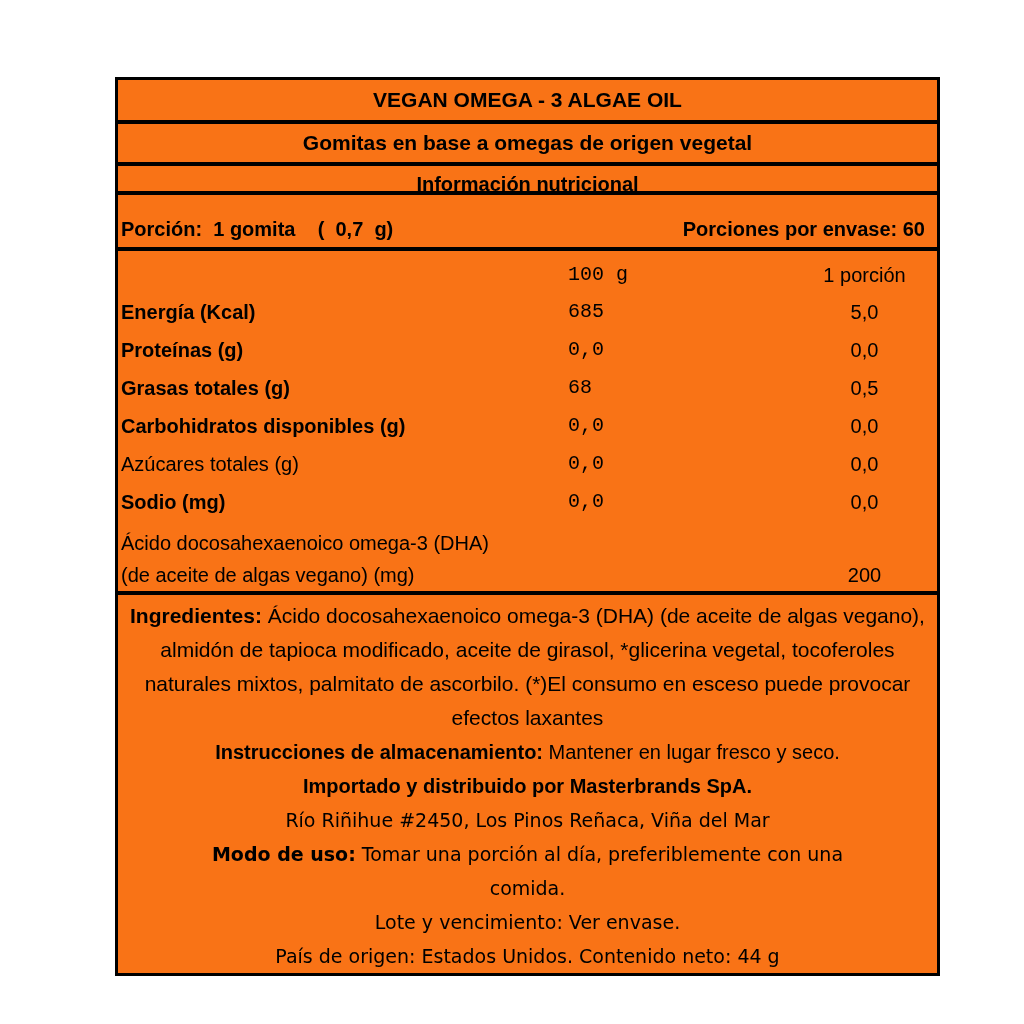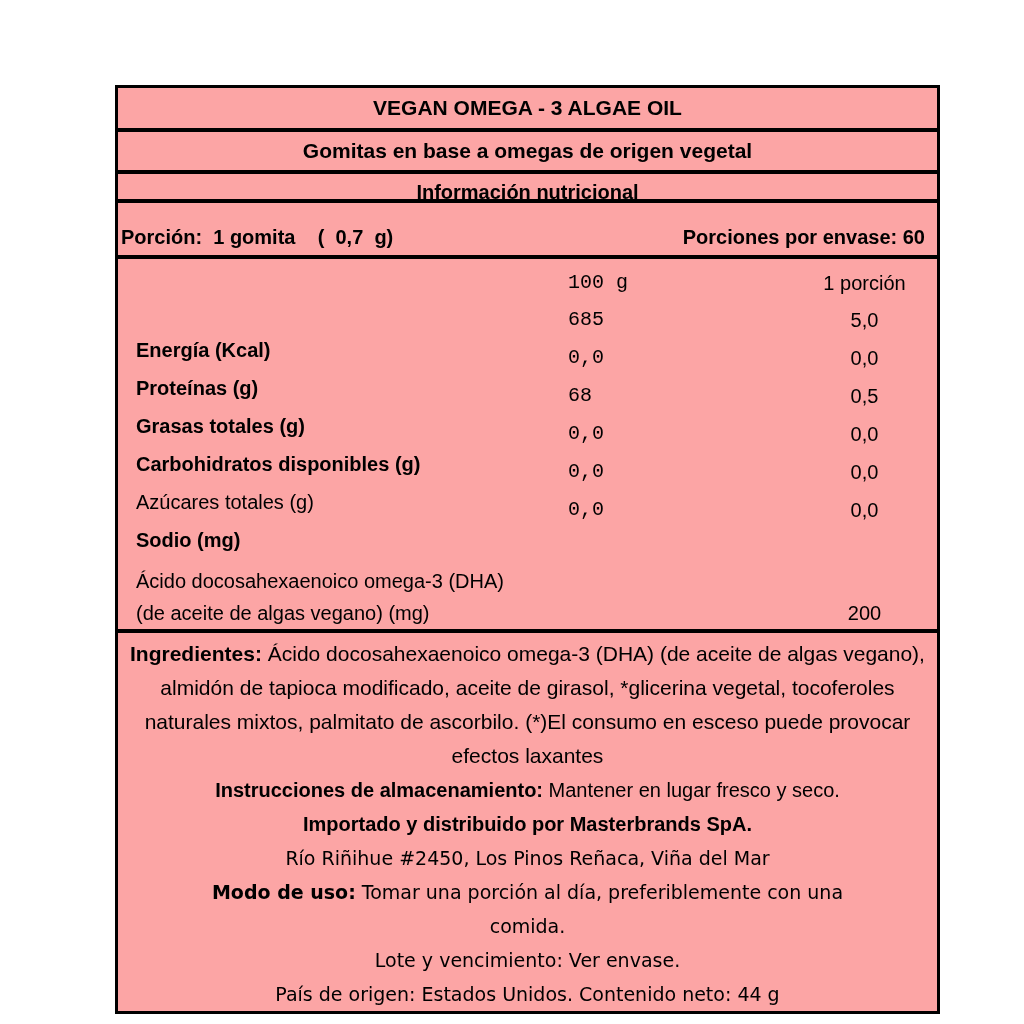--- a/index.html
+++ b/index.html
@@ -14,24 +14,24 @@
   .page {
     position: relative;
     width: 1024px;
     height: 1024px;
     background: #ffffff;
     overflow: hidden;
   }
   .label-box {
     position: absolute;
     left: 115px;
-    top: 85px;
+    top: 77px;
     width: 819px;
     border: 3px solid #000000;
-    background: #fca5a5;
+    background: #f97316;
   }
   .divider {
     height: 4px;
     background: #000000;
   }
   .hrow {
     text-align: center;
     font-weight: bold;
   }
   .title-row   { height: 40px; line-height: 40px; font-size: 21px; }
@@ -49,22 +49,21 @@
   }
   .ntable {
     padding-top: 6px;
     font-size: 20px;
   }
   .trow {
     display: flex;
   }
   .trow .name {
     flex: 1;
-    padding-left: 18px;
-    margin-top: 30px;
+    padding-left: 3px;
   }
   .trow { height: 38px; line-height: 38px; }
   .trow.thead { height: 36px; line-height: 36px; font-weight: normal; }
   .trow.bold .name { font-weight: bold; }
   .trow .c2 {
     width: 160px;
     margin-right: 64px;
     text-align: left;
     font-family: Liberation Mono, monospace;
   }

